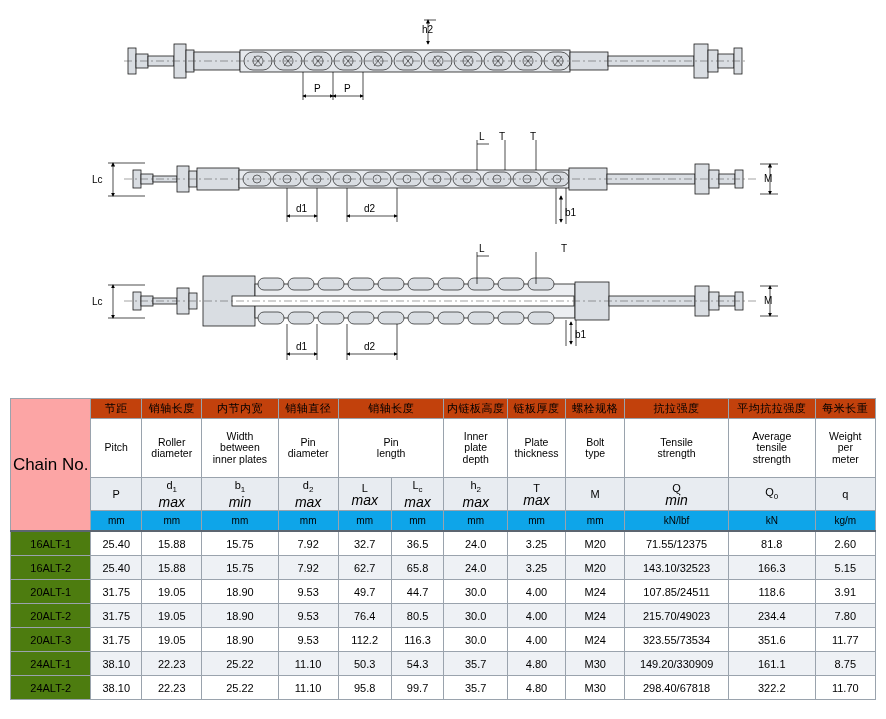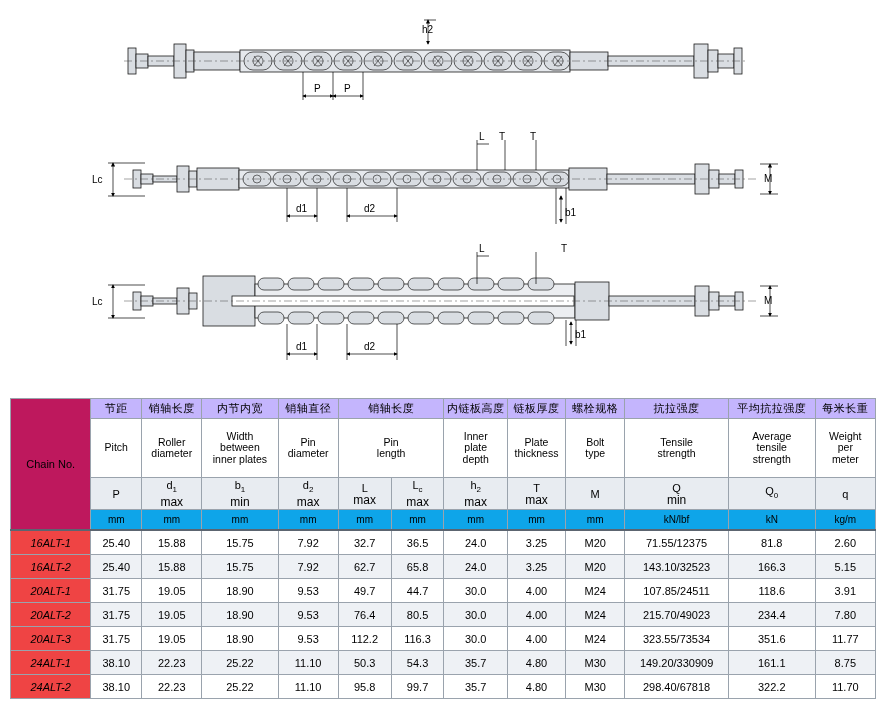--- a/index.html
+++ b/index.html
@@ -48,21 +48,21 @@
     font-size: 10.5px;
   }
   table.spec td, table.spec th {
     border: 1px solid #9aa3ad;
     text-align: center;
     vertical-align: middle;
     padding: 1px 1px;
     font-weight: normal;
   }
   .hdr-cn {
-    background: #c4b5fd;
+    background: #c2410c;
     font-size: 11px;
     height: 17px;
     letter-spacing: .5px;
   }
   .hdr-en {
     background: #ffffff;
     font-size: 10.5px;
     line-height: 11.5px;
     height: 56px;
   }
@@ -71,41 +71,40 @@
     font-size: 11px;
     height: 28px;
     line-height: 12px;
   }
   .hdr-unit {
     background: #0ea5e9;
     font-size: 10px;
     height: 17px;
   }
   .chainno-cell {
-    background: #be185d;
-    font-size: 11px;
+    background: #fca5a5;
+    font-size: 17px;
   }
   td.rowhead {
     background: #e8ecf1;
     font-size: 11px;
   }
   tr.datarow td {
     height: 21px;
     font-size: 11px;
     background: #ffffff;
   }
   tr.datarow.alt td {
     background: #eef1f5;
   }
   tr.datarow td.rowhead {
-    background: #ef4444;
-    font-style: italic;
+    background: #4d7c0f;
   }
   .sub2 { font-size: 8px; vertical-align: sub; }
-  .small-sub { font-size: 12px; }
+  .small-sub { font-size: 14px; font-style: italic; }
   .topline { border-top: 2px solid #5c6570 !important; }
 </style>
 </head>
 <body>
 
 <div class="page">
 
   <div class="drawings">
     <svg width="886" height="390" viewBox="0 0 886 390">
       <defs>

